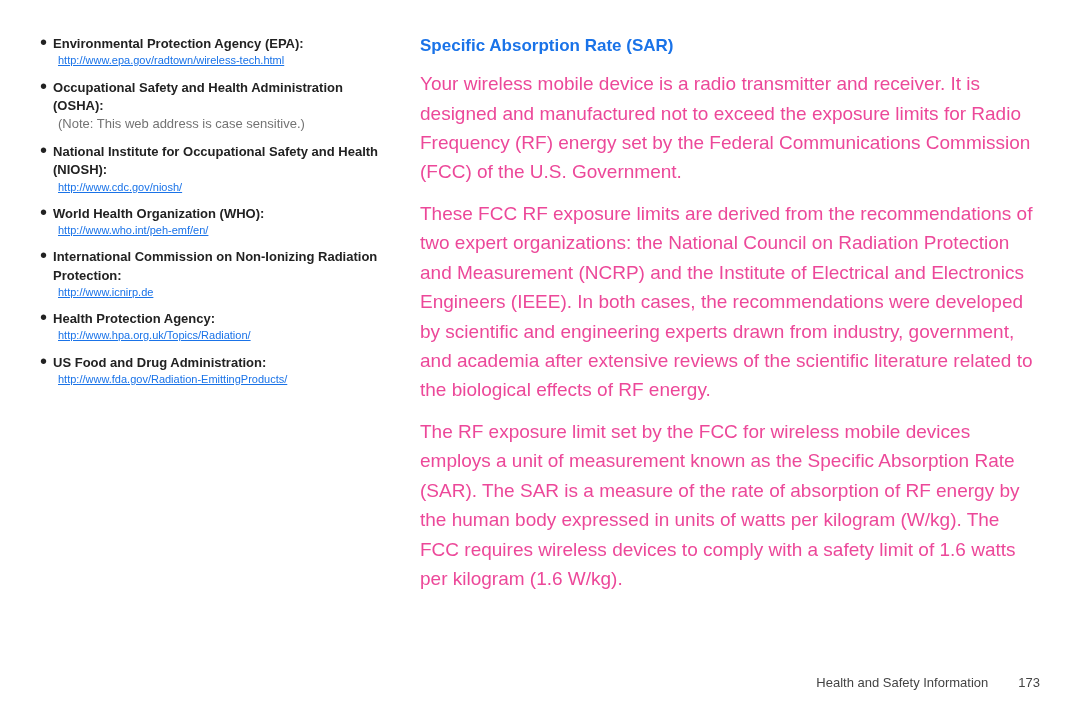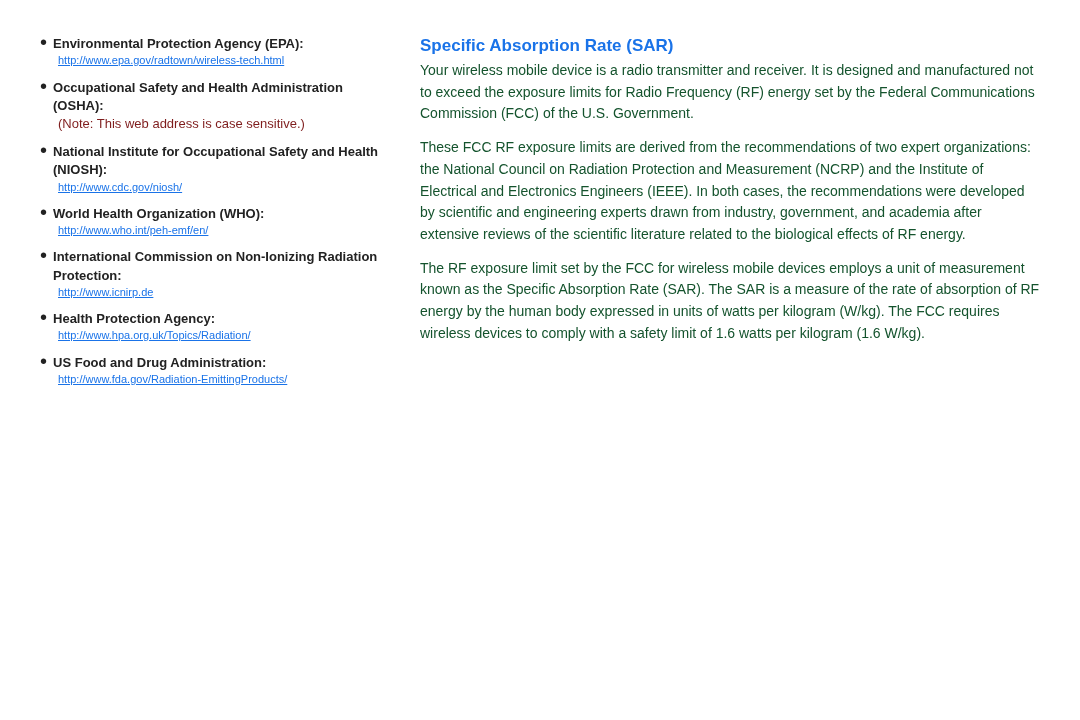--- a/index.html
+++ b/index.html
@@ -82,37 +82,37 @@
       font-size: 11px;
       color: #1a73e8;
       text-decoration: underline;
       line-height: 1.4;
       padding-left: 18px;
       word-break: break-all;
     }
 
     .bullet-note {
       font-size: 13px;
-      color: #7f1d1d;
+      color: #737373;
       line-height: 1.4;
       padding-left: 18px;
     }
 
     .section-title {
       font-size: 17px;
       font-weight: 700;
       color: #1a73e8;
       line-height: 1.3;
-      margin-bottom: 3px;
+      margin-bottom: 12px;
     }
 
     .body-paragraph {
-      font-size: 14px;
+      font-size: 19px;
       line-height: 1.55;
-      color: #14532d;
+      color: #ec4899;
       margin-bottom: 12px;
     }
 
     .footer-area {
       display: flex;
       justify-content: flex-end;
       align-items: center;
       padding-top: 10px;
       border-top: none;
     }
@@ -201,13 +201,17 @@
         <span>Specific Absorption Rate (SAR)</span><br>
       </h2>
 
       <p class="body-paragraph">Your wireless mobile device is a radio transmitter and receiver. It is designed and manufactured not to exceed the exposure limits for Radio Frequency (RF) energy set by the Federal Communications Commission (FCC) of the U.S. Government.</p>
       <p class="body-paragraph">These FCC RF exposure limits are derived from the recommendations of two expert organizations: the National Council on Radiation Protection and Measurement (NCRP) and the Institute of Electrical and Electronics Engineers (IEEE). In both cases, the recommendations were developed by scientific and engineering experts drawn from industry, government, and academia after extensive reviews of the scientific literature related to the biological effects of RF energy.</p>
       <p class="body-paragraph">The RF exposure limit set by the FCC for wireless mobile devices employs a unit of measurement known as the Specific Absorption Rate (SAR). The SAR is a measure of the rate of absorption of RF energy by the human body expressed in units of watts per kilogram (W/kg). The FCC requires wireless devices to comply with a safety limit of 1.6 watts per kilogram (1.6 W/kg).</p>
     </div>
 
   </div>
 
+  <div class="footer-area">
+    <span class="footer-text">Health and Safety Information</span>
+    <span class="footer-page">173</span>
+  </div>
 </div>
 
 </body></html>

